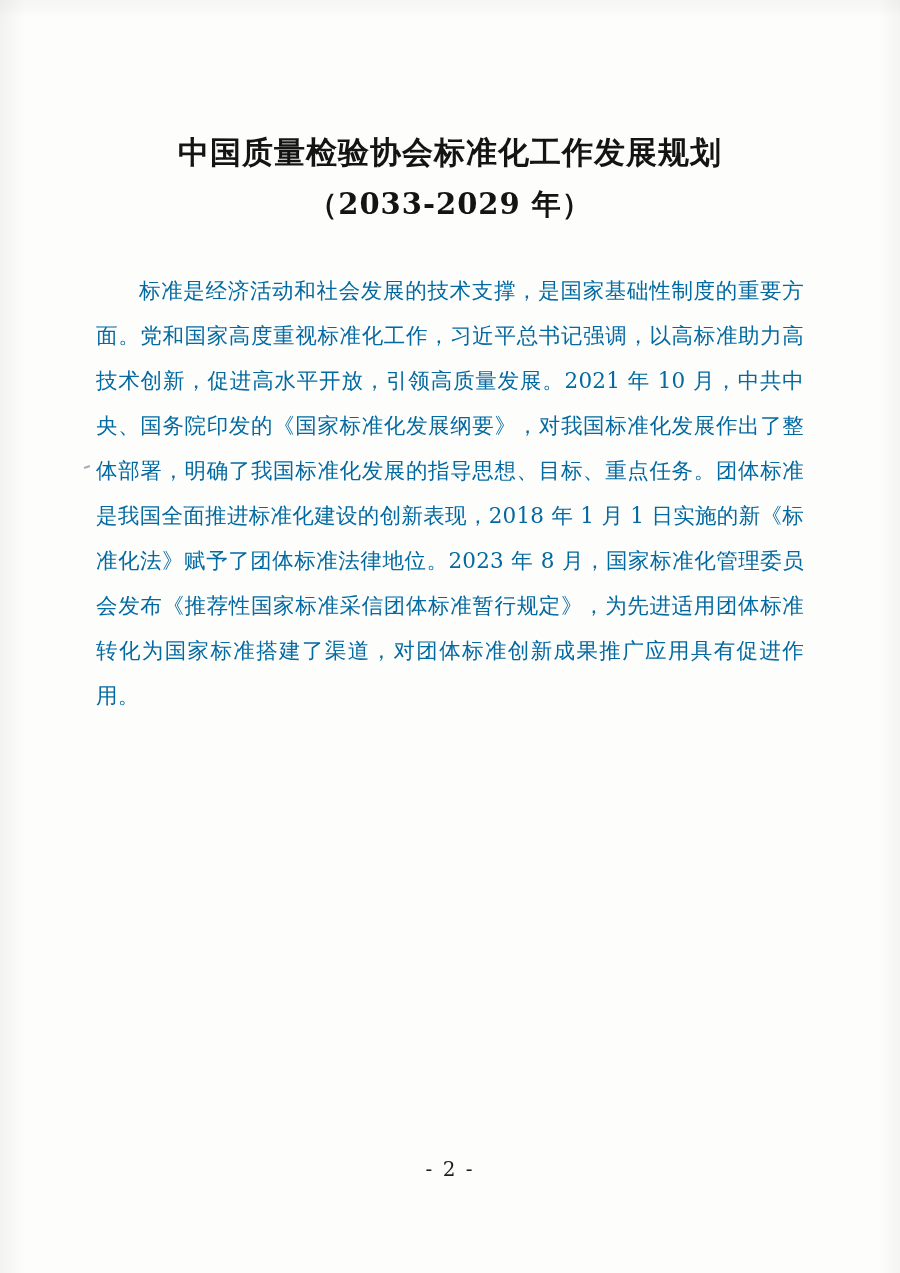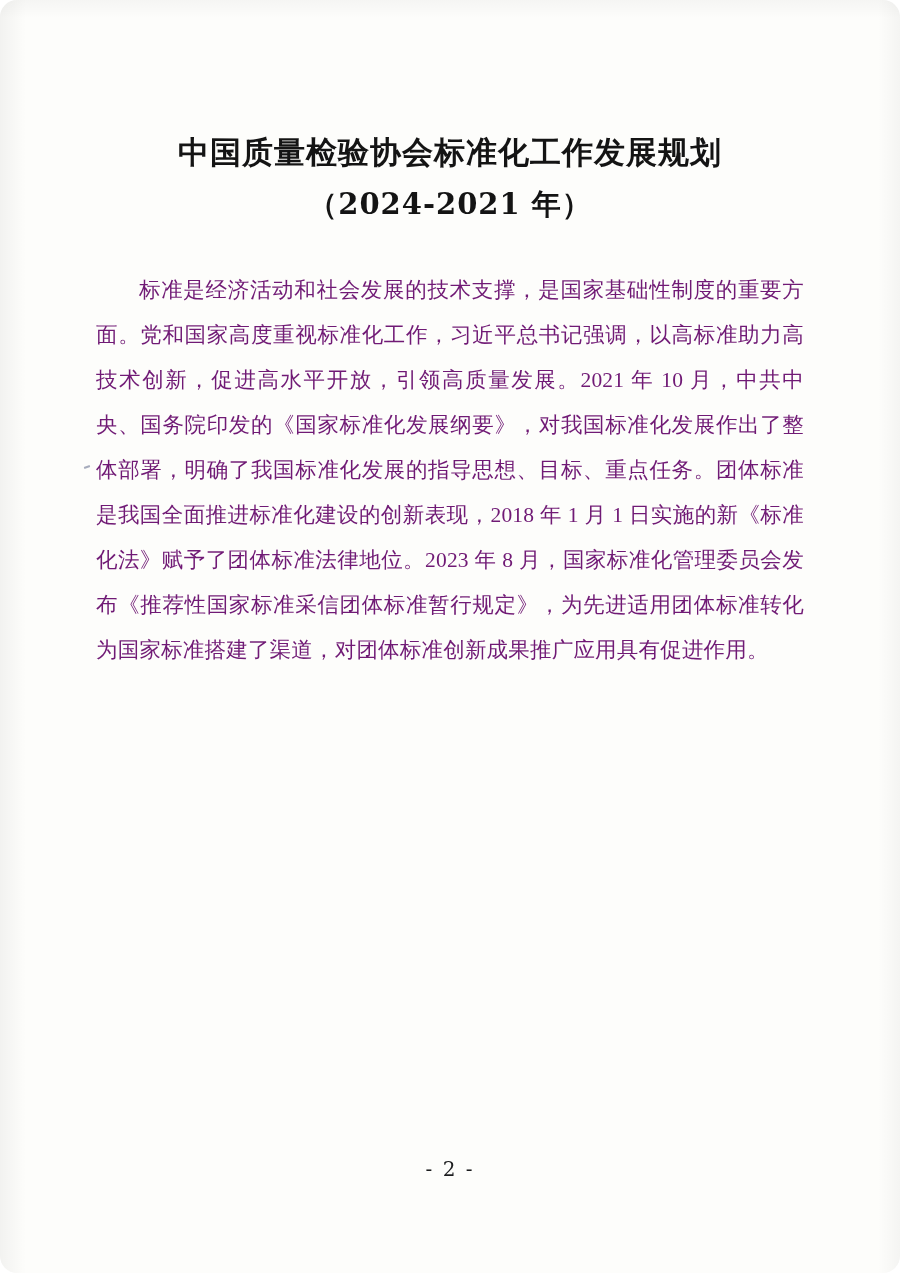--- a/index.html
+++ b/index.html
@@ -10,21 +10,20 @@
   body {
     font-family: "DejaVu Serif", "Liberation Serif", serif;
   }
   .page {
     position: relative;
     width: 900px;
     height: 1273px;
     margin: 0 auto;
     background: #fdfdfb;
     overflow: hidden;
-    border-radius: 17px;
   }
   
   .page::before {
     content: "";
     position: absolute;
     inset: 0;
     background:
       linear-gradient(90deg, rgba(0,0,0,0.045) 0px, rgba(0,0,0,0.0) 26px),
       linear-gradient(270deg, rgba(0,0,0,0.035) 0px, rgba(0,0,0,0.0) 22px),
       linear-gradient(180deg, rgba(0,0,0,0.03) 0px, rgba(0,0,0,0.0) 18px);
@@ -50,22 +49,21 @@
     letter-spacing: 1px;
   }
   .title-line-2 {
     margin-top: 10px;
     font-size: 29px;
     line-height: 40px;
     letter-spacing: 1px;
   }
   .body-block {
     margin-top: 44px;
-    color: #701a75;
-    font-family: Liberation Serif, serif;
+    color: #0369a1;
   }
   .para {
     font-size: 21.5px;
     line-height: 45px;
     text-align: justify;
     text-align-last: left;
     text-indent: 2em;
     letter-spacing: 0.2px;
     margin: 0 0 0 0;
   }
@@ -96,21 +94,21 @@
 </head>
 <body>
 
 <div class="page">
   <div class="scan-mark"></div>
 
   <div class="sheet">
 
     <div class="doc-title">
       <div class="title-line-1">中国质量检验协会标准化工作发展规划</div>
-      <div class="title-line-2">（2024-2021 年）</div>
+      <div class="title-line-2">（2033-2029 年）</div>
     </div>
 
     <div class="body-block">
       <p class="para">标准是经济活动和社会发展的技术支撑，是国家基础性制度的重要方面。党和国家高度重视标准化工作，习近平总书记强调，以高标准助力高技术创新，促进高水平开放，引领高质量发展。2021 年 10 月，中共中央、国务院印发的《国家标准化发展纲要》，对我国标准化发展作出了整体部署，明确了我国标准化发展的指导思想、目标、重点任务。团体标准是我国全面推进标准化建设的创新表现，2018 年 1 月 1 日实施的新《标准化法》赋予了团体标准法律地位。2023 年 8 月，国家标准化管理委员会发布《推荐性国家标准采信团体标准暂行规定》，为先进适用团体标准转化为国家标准搭建了渠道，对团体标准创新成果推广应用具有促进作用。</p>
     </div>
 
   </div>
 
   <div class="page-number">- 2 -</div>
 </div>

